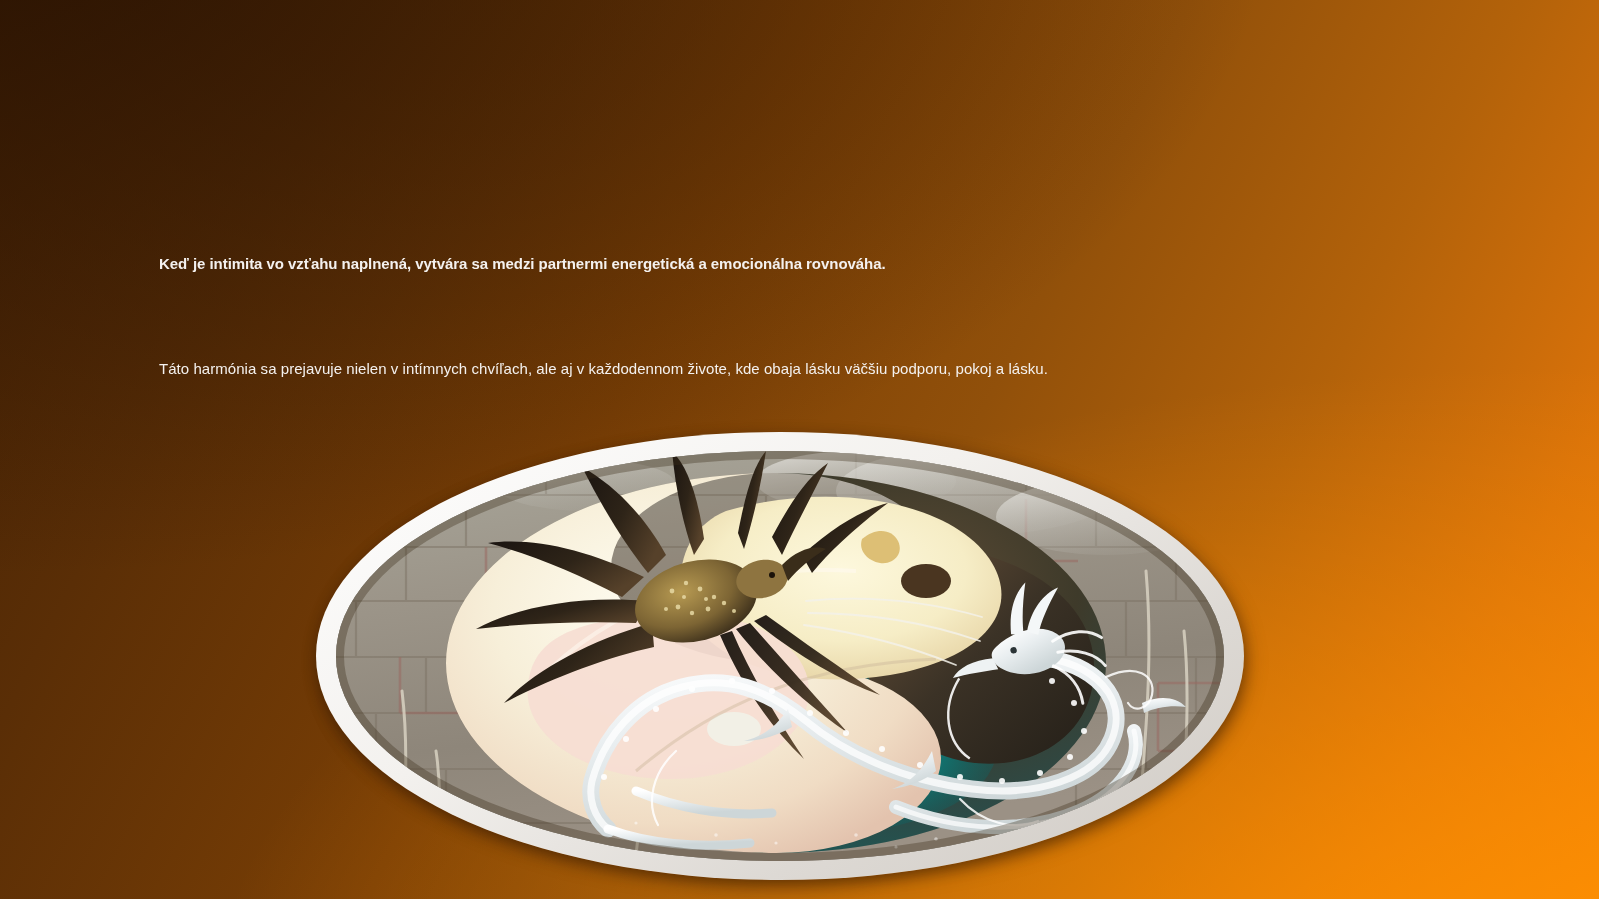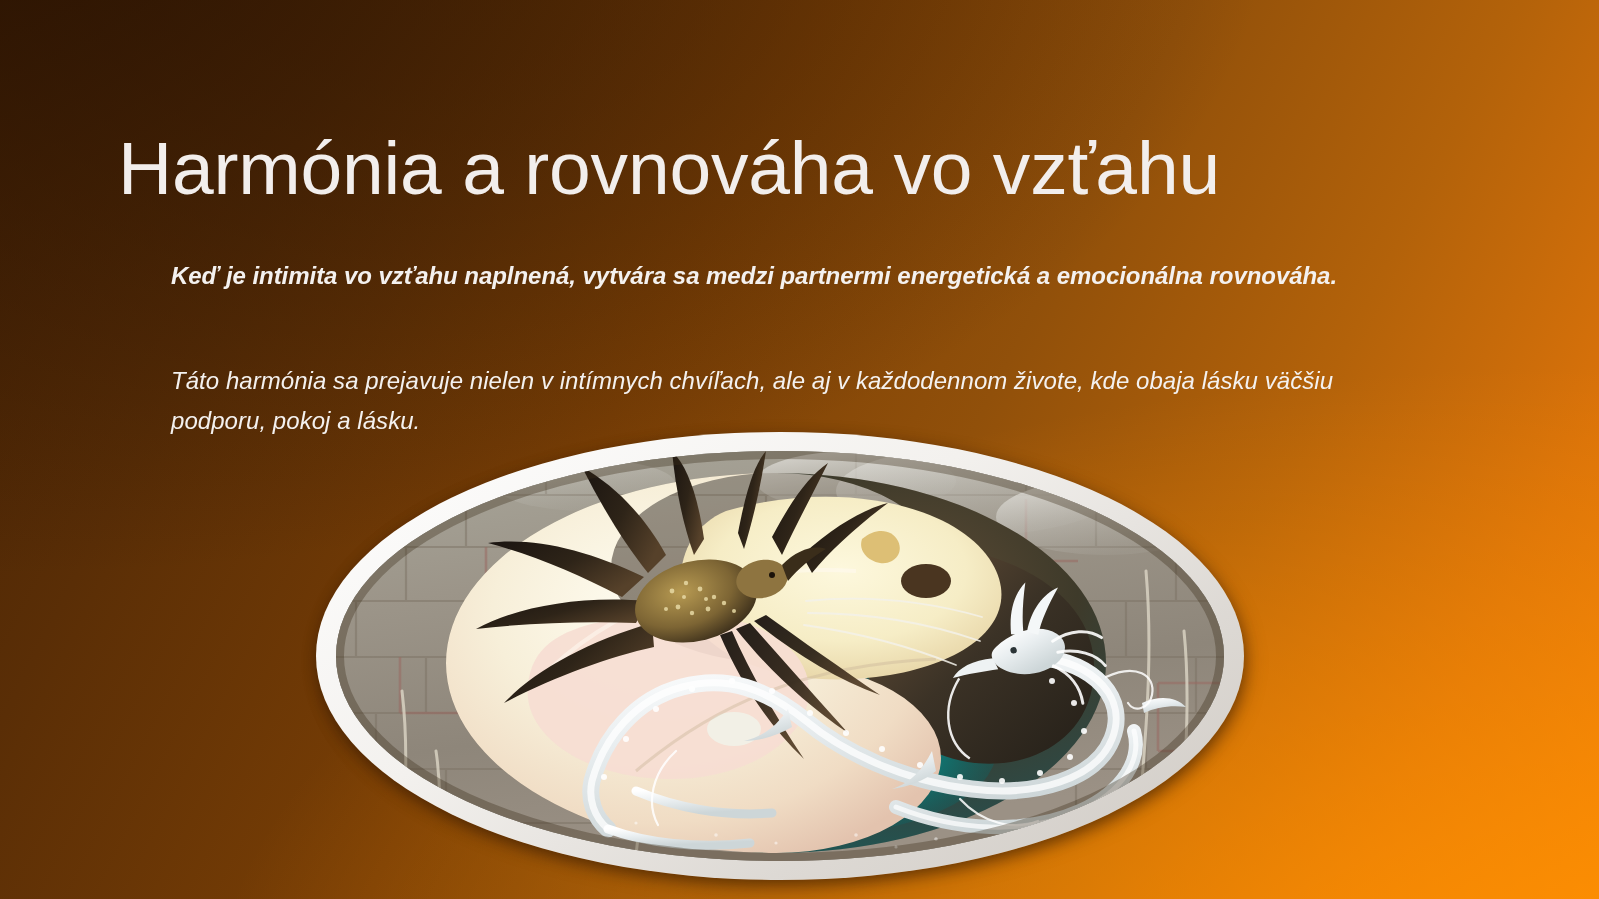--- a/index.html
+++ b/index.html
@@ -33,21 +33,21 @@
   .title{
     position:absolute;left:118px;top:79px;
     font-size:75px;font-weight:400;line-height:1.05;
     color:#f2eeec;letter-spacing:-.2px;white-space:nowrap;
   }
 
   .body-block{
     position:absolute;left:155px;top:240px;width:1265px;
   }
   .para{
-    color:#f4f1ef;font-size:24px;line-height:40px;margin:16px;font-style:italic;
+    color:#f4f1ef;font-size:15px;line-height:40px;margin:4px;
   }
   .para.bold{font-weight:700;letter-spacing:-.05px;}
   .para.regular{font-weight:400;margin-top:65px;letter-spacing:.05px;}
 
   
   .oval-wrap{
     position:absolute;left:316px;top:432px;width:932px;height:452px;
   }
   .oval-shadow{
     position:absolute;left:12px;top:12px;width:916px;height:438px;
@@ -67,21 +67,20 @@
     background:#8f8d84;
     box-shadow:inset 0 0 9px rgba(40,30,20,.5);
   }
   .oval-photo svg{display:block;width:100%;height:100%;}
 </style>
 </head>
 <body>
 
 <div class="slide">
 
-  <h1 class="title">Harmónia a rovnováha vo vzťahu</h1>
 
   <div class="body-block">
     <p class="para bold"> Keď je intimita vo vzťahu naplnená, vytvára sa medzi partnermi energetická a emocionálna rovnováha.</p>
     <p class="para regular">Táto harmónia sa prejavuje nielen v intímnych chvíľach, ale aj v každodennom živote, kde obaja lásku väčšiu podporu, pokoj a lásku.</p>
   </div>
 
   <div class="oval-wrap">
     <div class="oval-shadow"></div>
     <div class="oval-frame">
       <div class="oval-photo">

